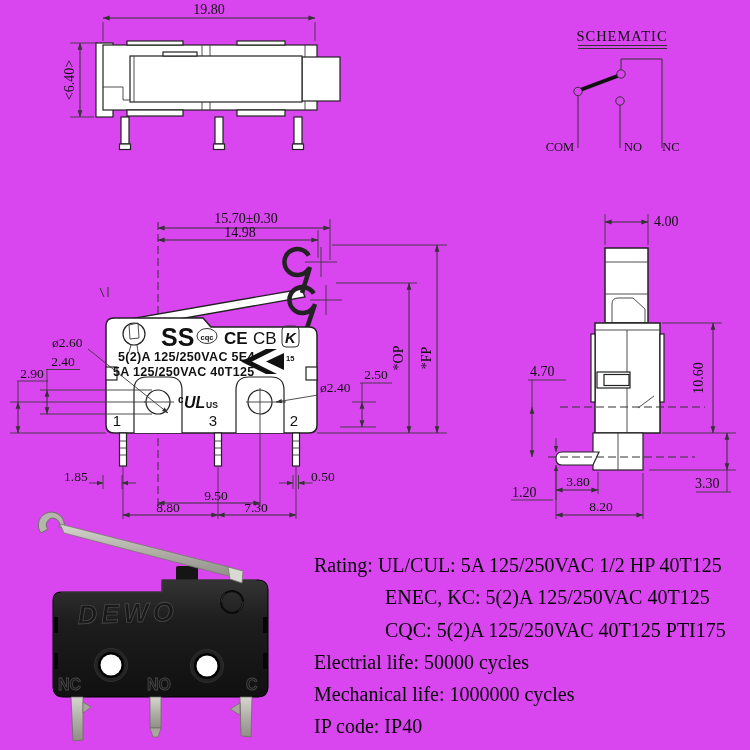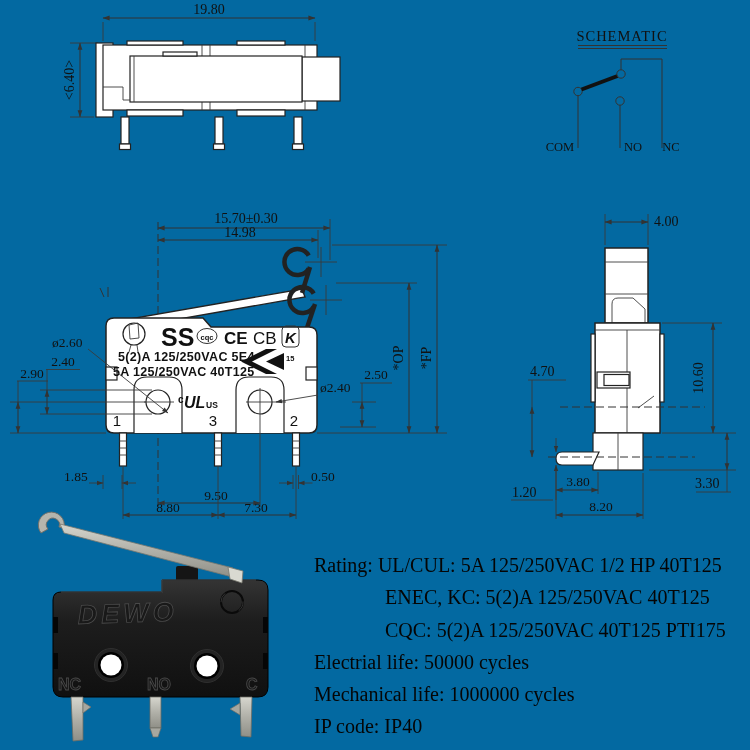--- a/index.html
+++ b/index.html
@@ -1,16 +1,16 @@
 <!DOCTYPE html>
 <html><head>
 <meta charset="utf-8">
 <style>
   html,body{margin:0;padding:0;background:#fff;}
-  #page{position:relative;width:750px;height:750px;background:#0369a1;overflow:hidden;}
+  #page{position:relative;width:750px;height:750px;background:#d946ef;overflow:hidden;}
   svg{display:block;}
   .ln{stroke:#333;stroke-width:1;fill:none;}
   .thin{stroke:#3a3a3a;stroke-width:0.9;fill:none;}
   .out{stroke:#222;stroke-width:1.5;fill:#fff;}
   .out2{stroke:#222;stroke-width:1.2;fill:#fff;}
   .dash{stroke:#333;stroke-width:1;fill:none;stroke-dasharray:8 4;}
   .dash2{stroke:#222;stroke-width:1.6;fill:none;stroke-dasharray:7 4;}
   .lever{stroke:#222;stroke-width:4.5;fill:none;}
   .dimtxt{font-family:"Liberation Serif","DejaVu Serif",serif;font-size:13.5px;fill:#111;}
   .dimtxt2{font-family:"Liberation Serif","DejaVu Serif",serif;font-size:14px;fill:#111;}

